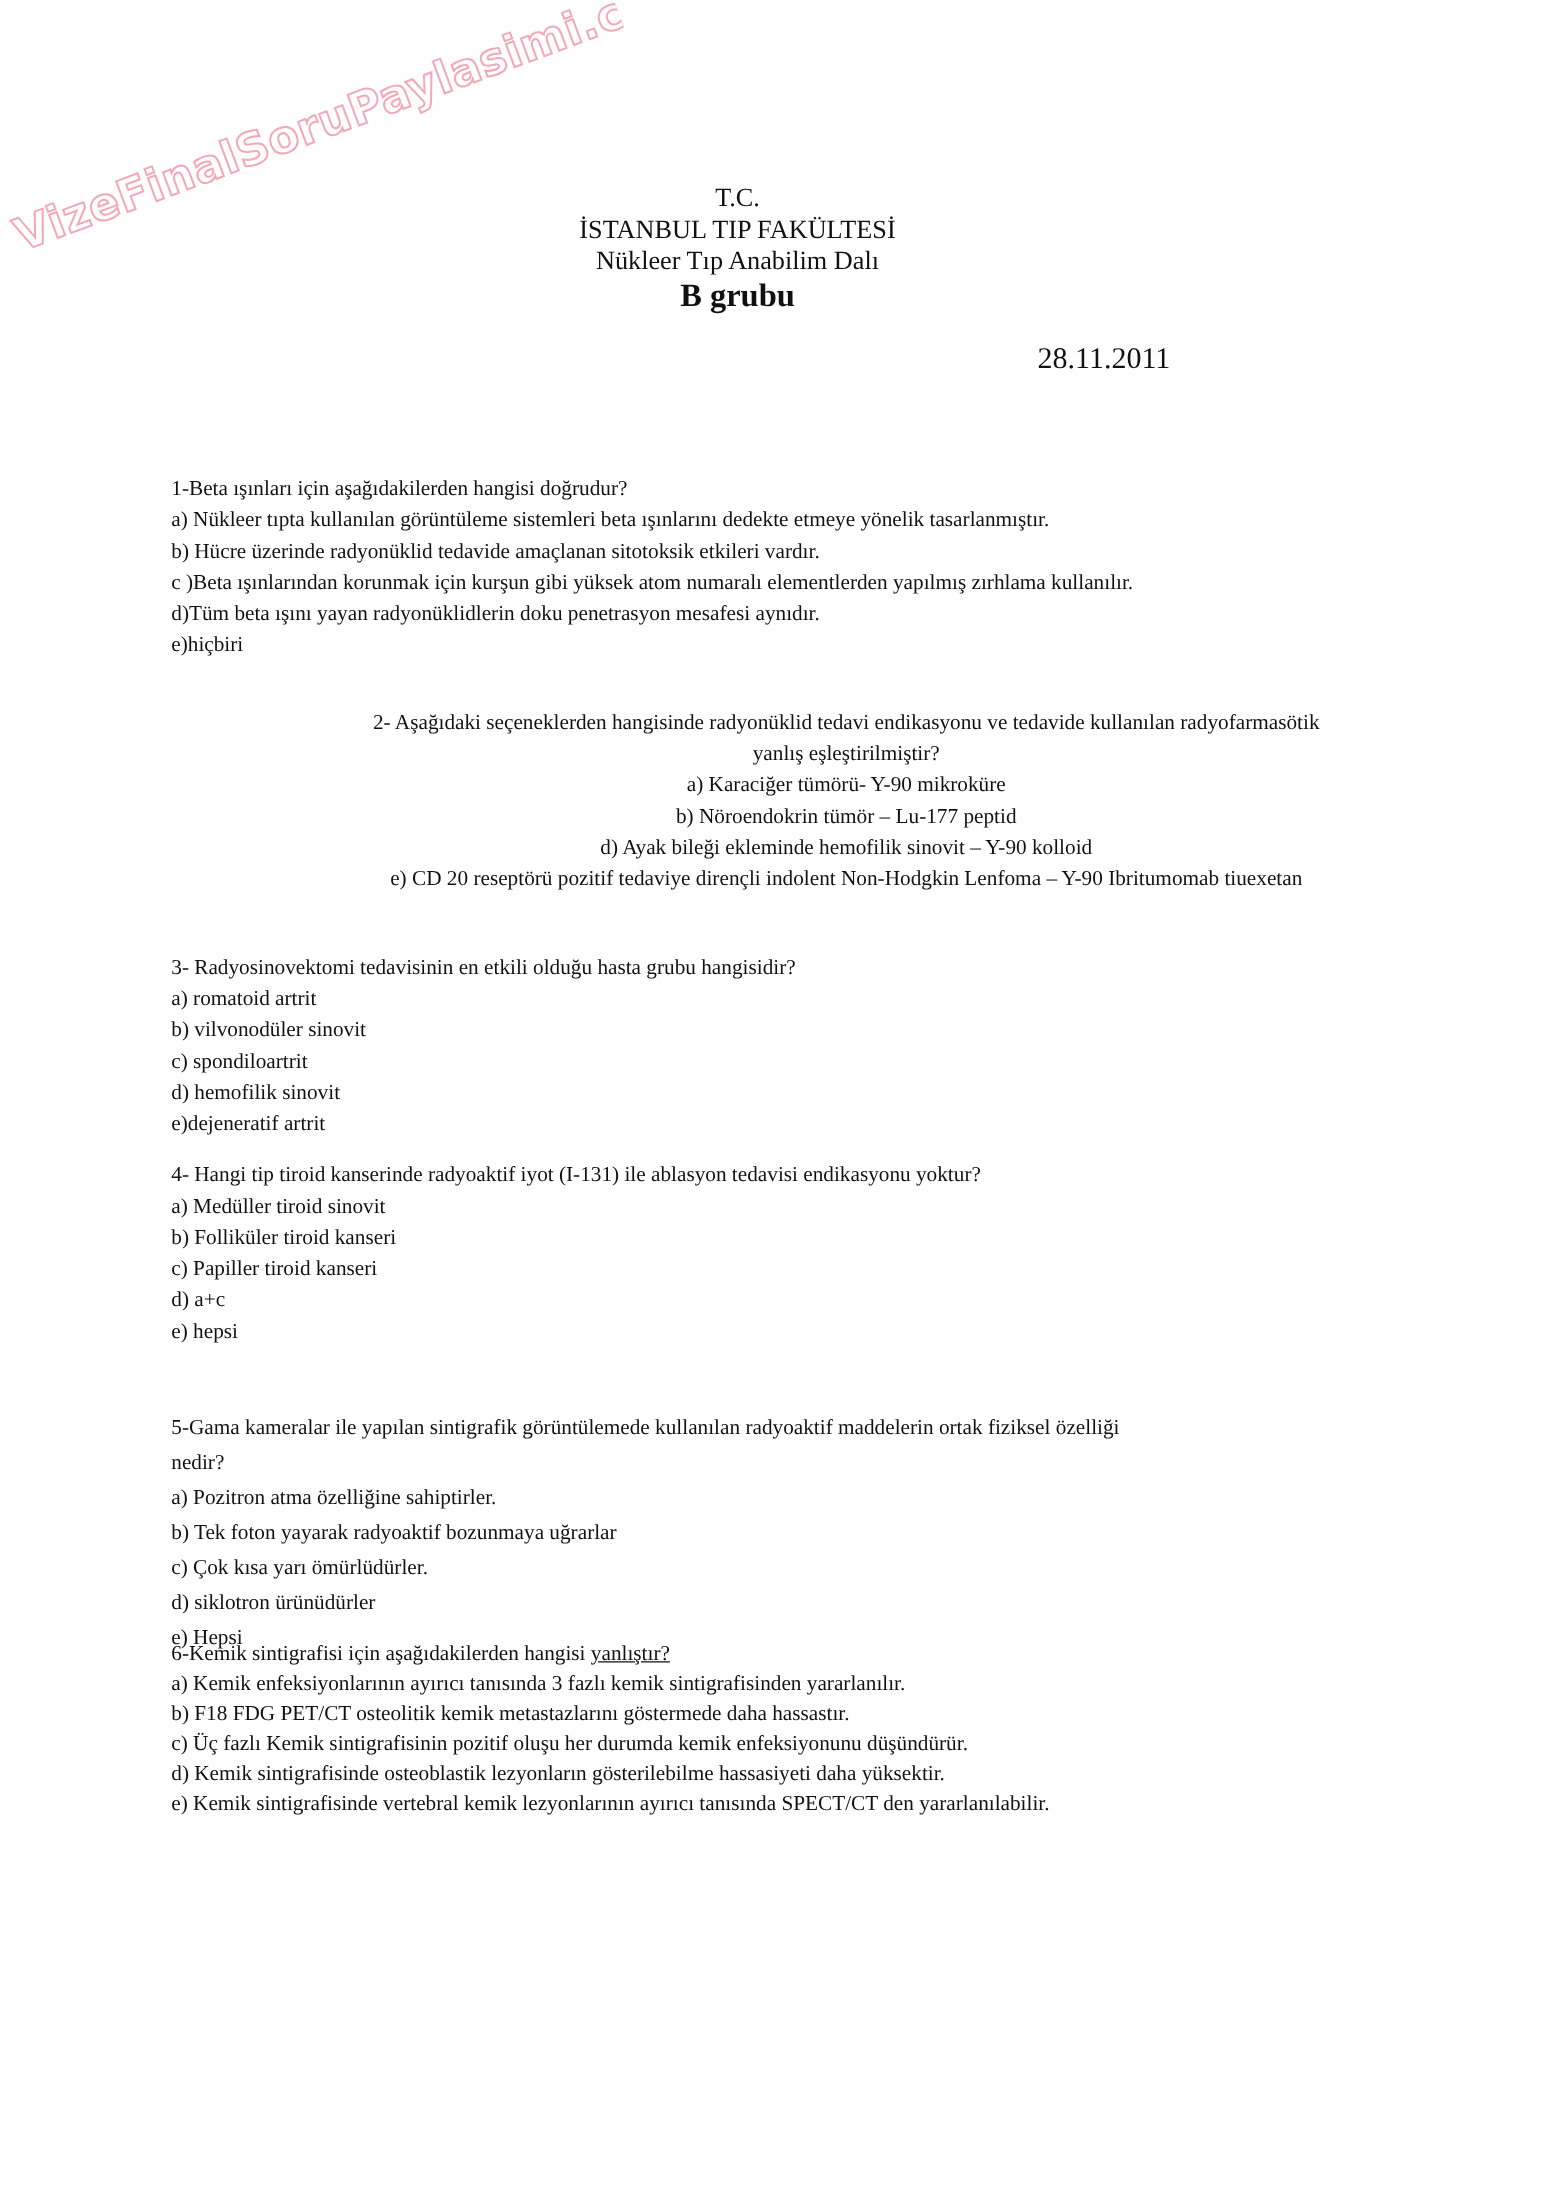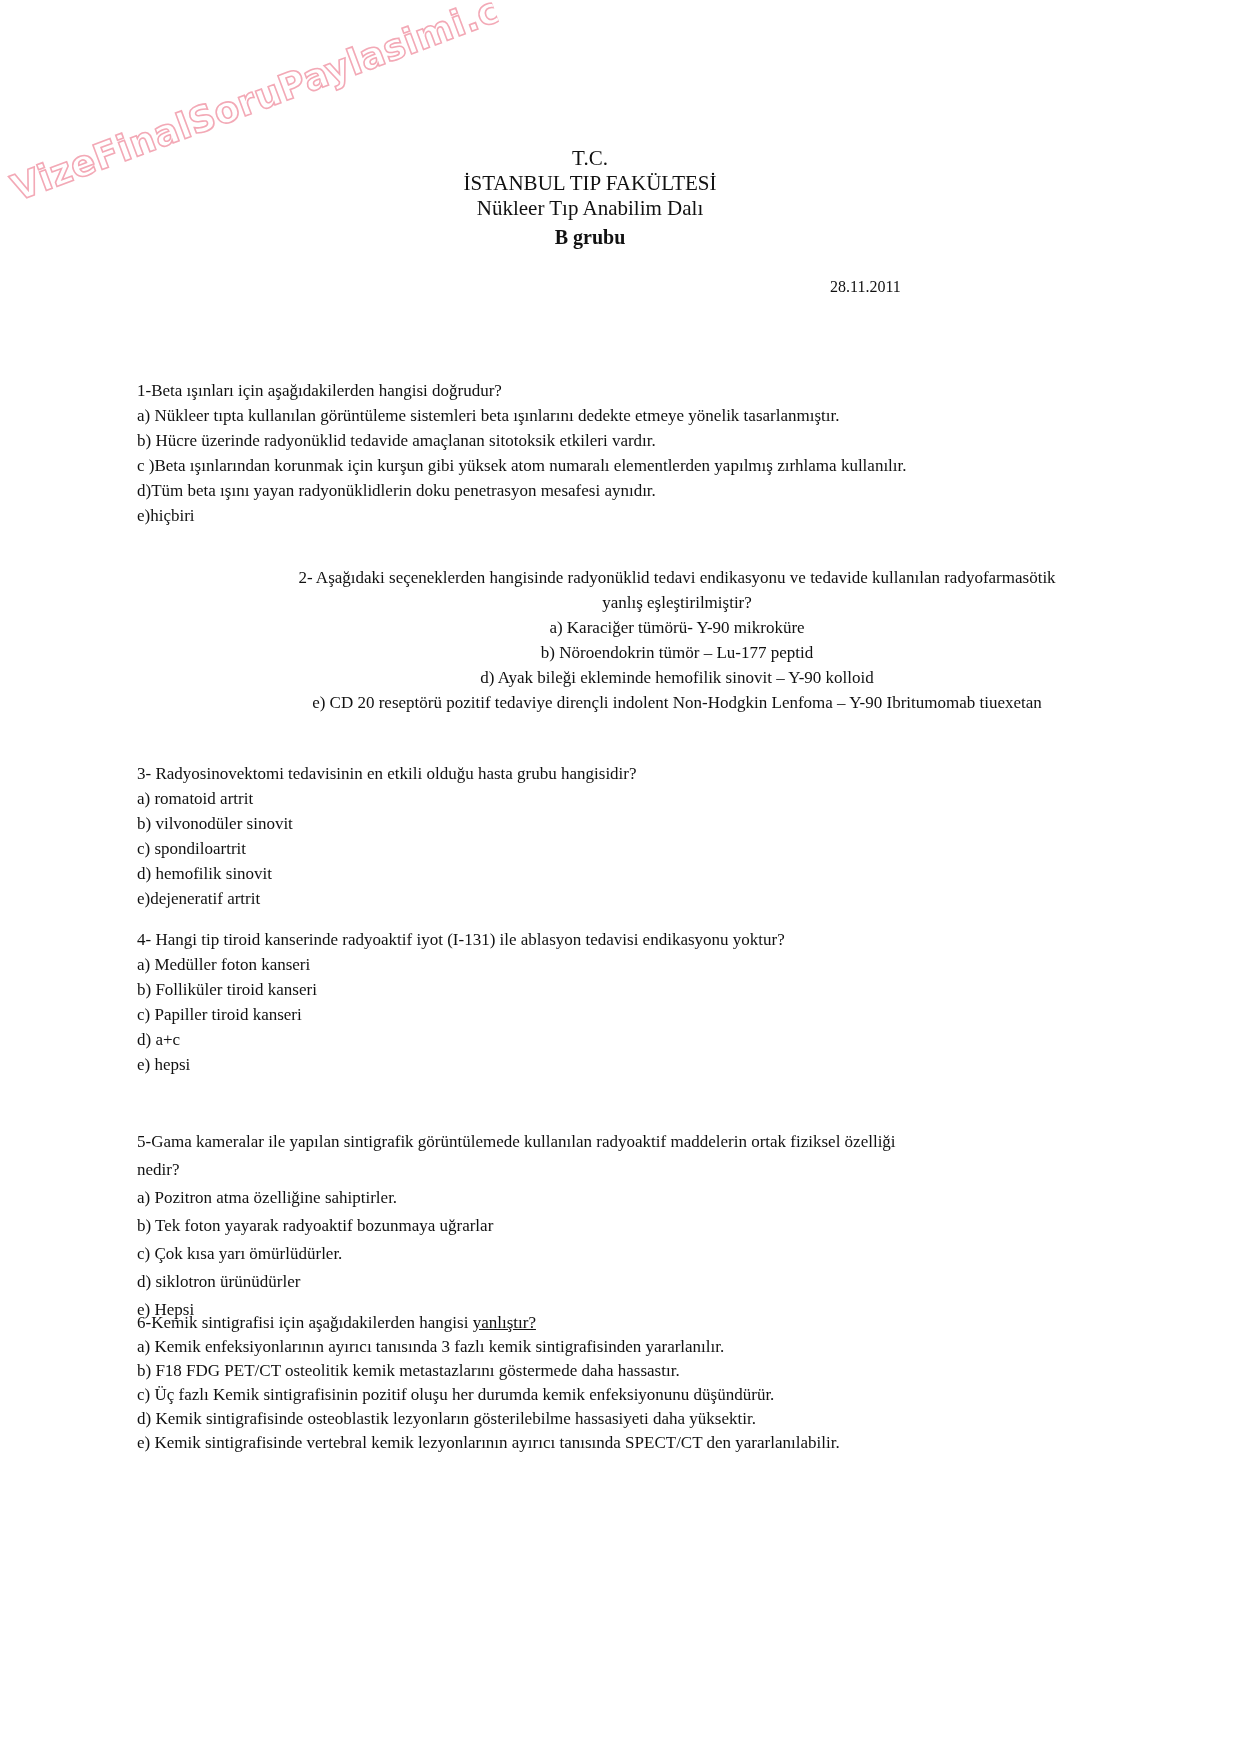--- a/index.html
+++ b/index.html
@@ -32,31 +32,31 @@
     top: 146px;
     left: 0;
     width: 1180px;
     text-align: center;
   }
   .exam-header .h-line {
     font-size: 21px;
     line-height: 25px;
   }
   .exam-header .h-group {
-    font-size: 20px;
+    font-size: 26px;
     line-height: 30px;
     font-weight: bold;
     margin-top: 1px;
   }
 
   .exam-date {
     position: absolute;
     top: 275px;
     left: 830px;
-    font-size: 16px;
+    font-size: 24px;
     line-height: 24px;
   }
 
   
   .question {
     position: absolute;
     left: 137px;
     width: 1080px;
     font-size: 17px;
     line-height: 25px;
@@ -115,21 +115,21 @@
   <div>3- Radyosinovektomi tedavisinin en etkili olduğu hasta grubu hangisidir?</div>
   <div>a) romatoid artrit</div>
   <div>b) vilvonodüler sinovit</div>
   <div>c) spondiloartrit</div>
   <div>d) hemofilik sinovit</div>
   <div>e)dejeneratif artrit</div>
 </div>
 
 <div class="question" id="q4">
   <div>4- Hangi tip tiroid kanserinde radyoaktif iyot (I-131) ile ablasyon tedavisi endikasyonu yoktur?</div>
-  <div>a) Medüller foton kanseri</div>
+  <div>a) Medüller tiroid sinovit</div>
   <div>b) Folliküler tiroid kanseri</div>
   <div>c) Papiller tiroid kanseri</div>
   <div>d) a+c</div>
   <div>e) hepsi</div>
 </div>
 
 <div class="question" id="q5">
   <div>5-Gama kameralar ile yapılan sintigrafik görüntülemede kullanılan radyoaktif maddelerin ortak fiziksel özelliği</div>
   <div>nedir?</div>
   <div>a) Pozitron atma özelliğine sahiptirler.</div>

